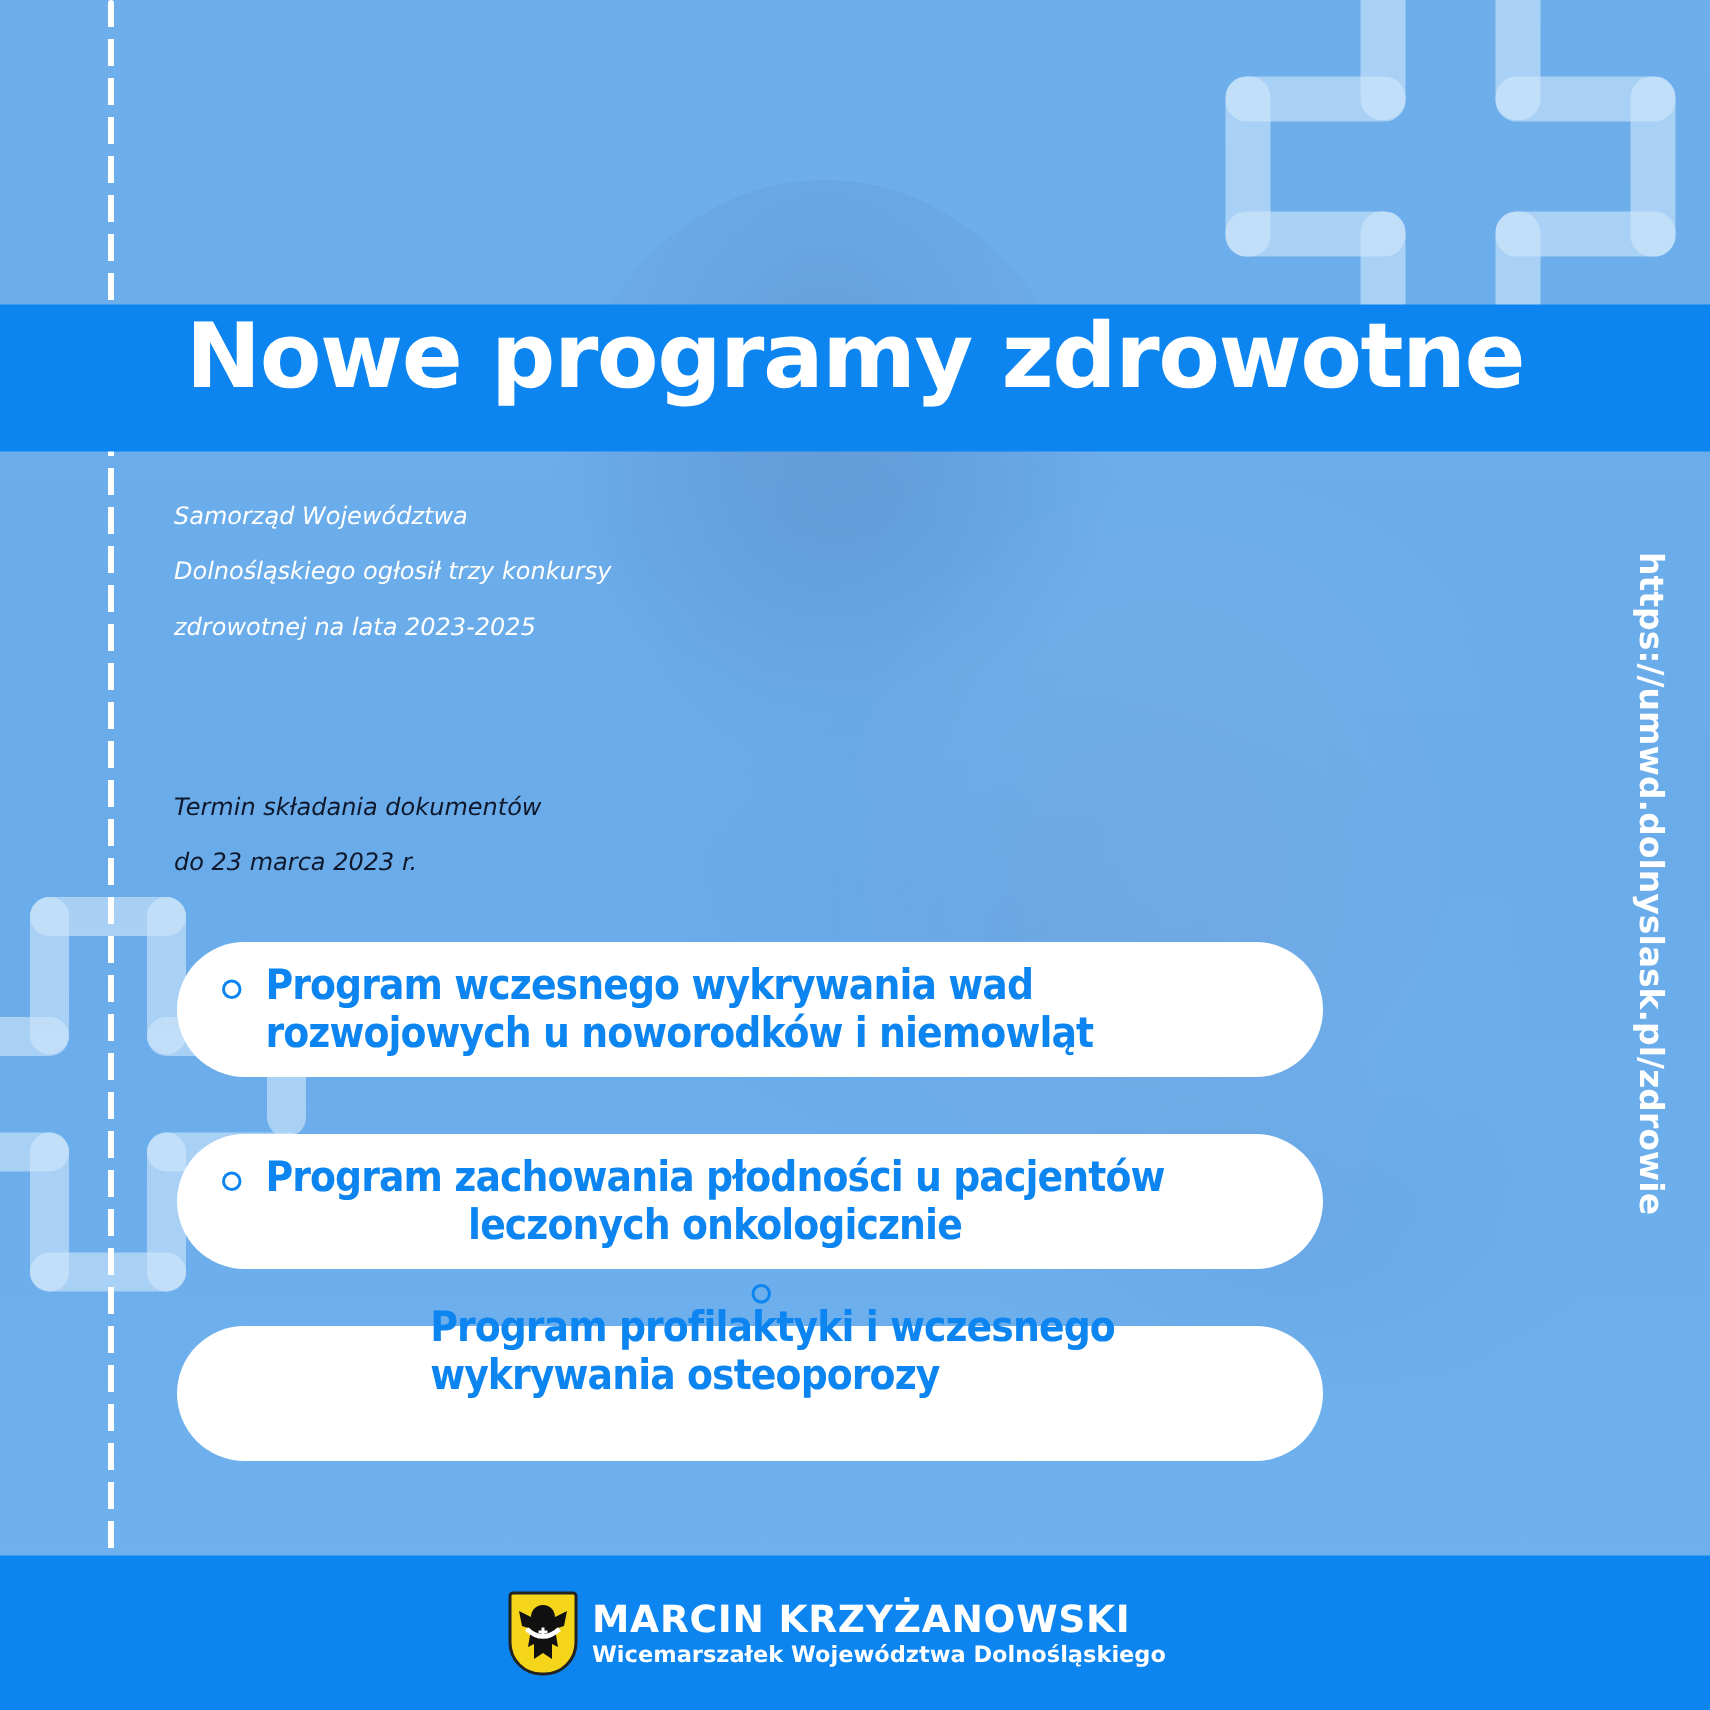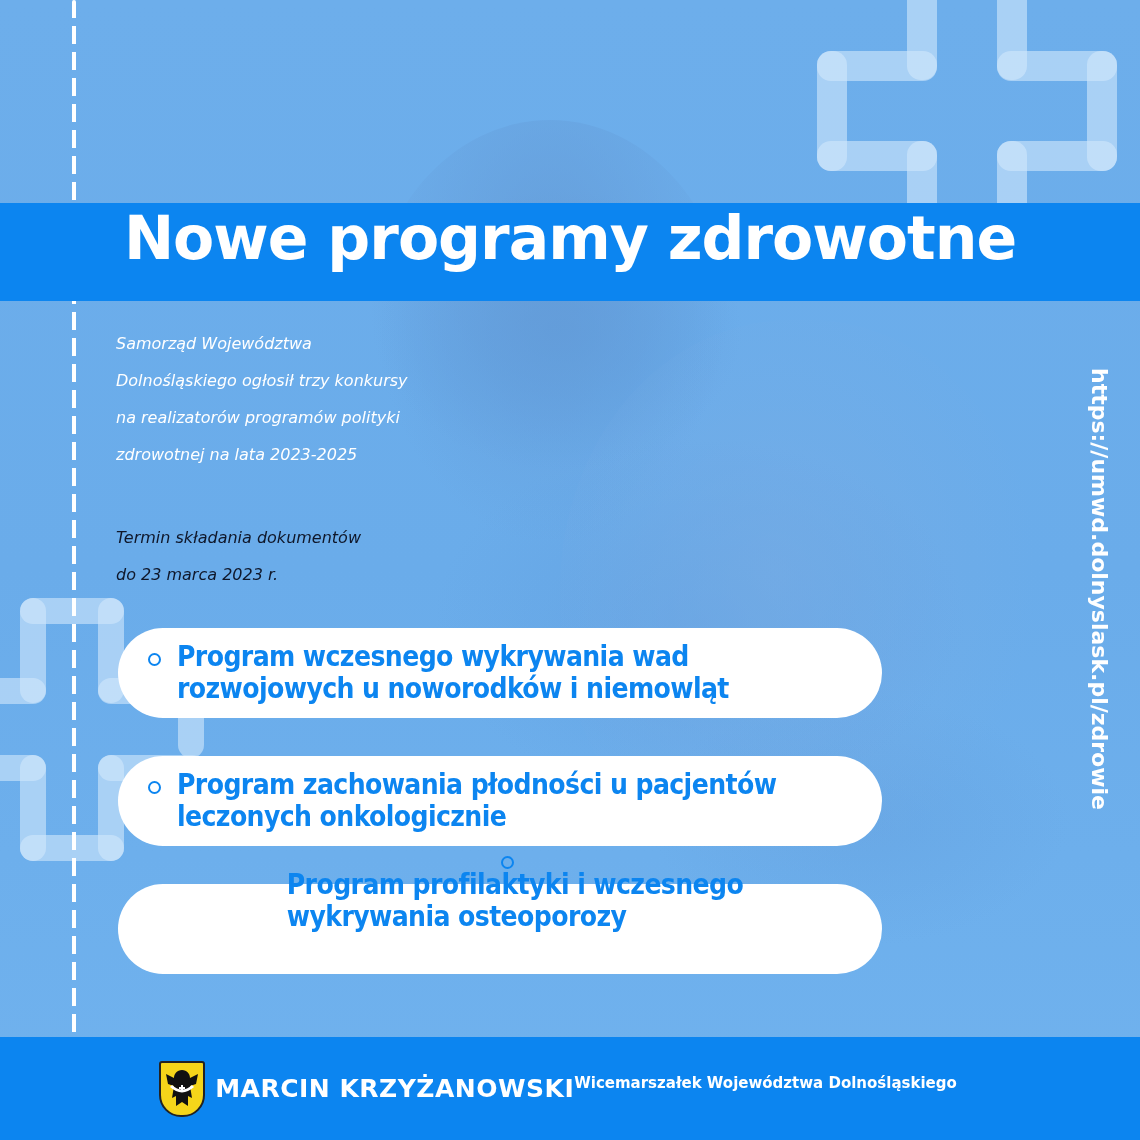--- a/index.html
+++ b/index.html
@@ -83,21 +83,21 @@
     position: absolute; left: 0; top: 1037px; width: 1140px; height: 103px;
     background: #0c85f0;
     display: flex; align-items: center; justify-content: center;
   }
   .footer-inner { display: flex; align-items: center; gap: 10px; margin-left: -24px; }
   .coat {
     width: 46px; height: 56px; background: #f5d51a; border: 2px solid #222;
     border-radius: 3px 3px 22px 22px;
     display: flex; align-items: center; justify-content: center;
   }
-  .footer-text { display: flex; flex-direction: row; }
+  .footer-text { display: flex; flex-direction: column; }
   .footer-name { color: #fff; font-weight: bold; font-size: 25px; letter-spacing: 0.5px; }
   .footer-role { color: #fff; font-weight: bold; font-size: 15px; margin-top: 0; }
 </style>
 </head>
 <body>
 
 <div class="bg-photo"></div>
 <div class="baby-head"></div>
 <div class="baby-body"></div>
 
@@ -130,42 +130,41 @@
 
 <div class="dash-line"></div>
 
 <div class="title-band">
   <h1 class="title">Nowe programy zdrowotne</h1>
 </div>
 
 <div class="intro">
   <p>Samorząd Województwa</p>
   <p>Dolnośląskiego ogłosił trzy konkursy</p>
-  <p>na realizatorów programów polityki</p>
   <p>zdrowotnej na lata 2023-2025</p>
 </div>
 
 <div class="deadline">
   <p>Termin składania dokumentów</p>
   <p>do 23 marca 2023 r.</p>
 </div>
 
 <div class="url-wrap">
   <span class="url-text">https://umwd.dolnyslask.pl/zdrowie</span>
 </div>
 
 <div class="programs">
   <div class="program" style="top:0;">
     <span class="bullet"></span>
     <div class="program-label">
       <div>Program wczesnego wykrywania wad</div>
       <div>rozwojowych u noworodków i niemowląt</div>
     </div>
   </div>
-  <div class="program" style="top:128px;">
+  <div class="program" style="top:128px;text-align:center;">
     <span class="bullet"></span>
     <div class="program-label">
       <div>Program zachowania płodności u pacjentów</div>
       <div>leczonych onkologicznie</div>
     </div>
   </div>
   <div class="program" style="top:256px;flex-direction:column;">
     <span class="bullet"></span>
     <div class="program-label">
       <div>Program profilaktyki i wczesnego</div>

